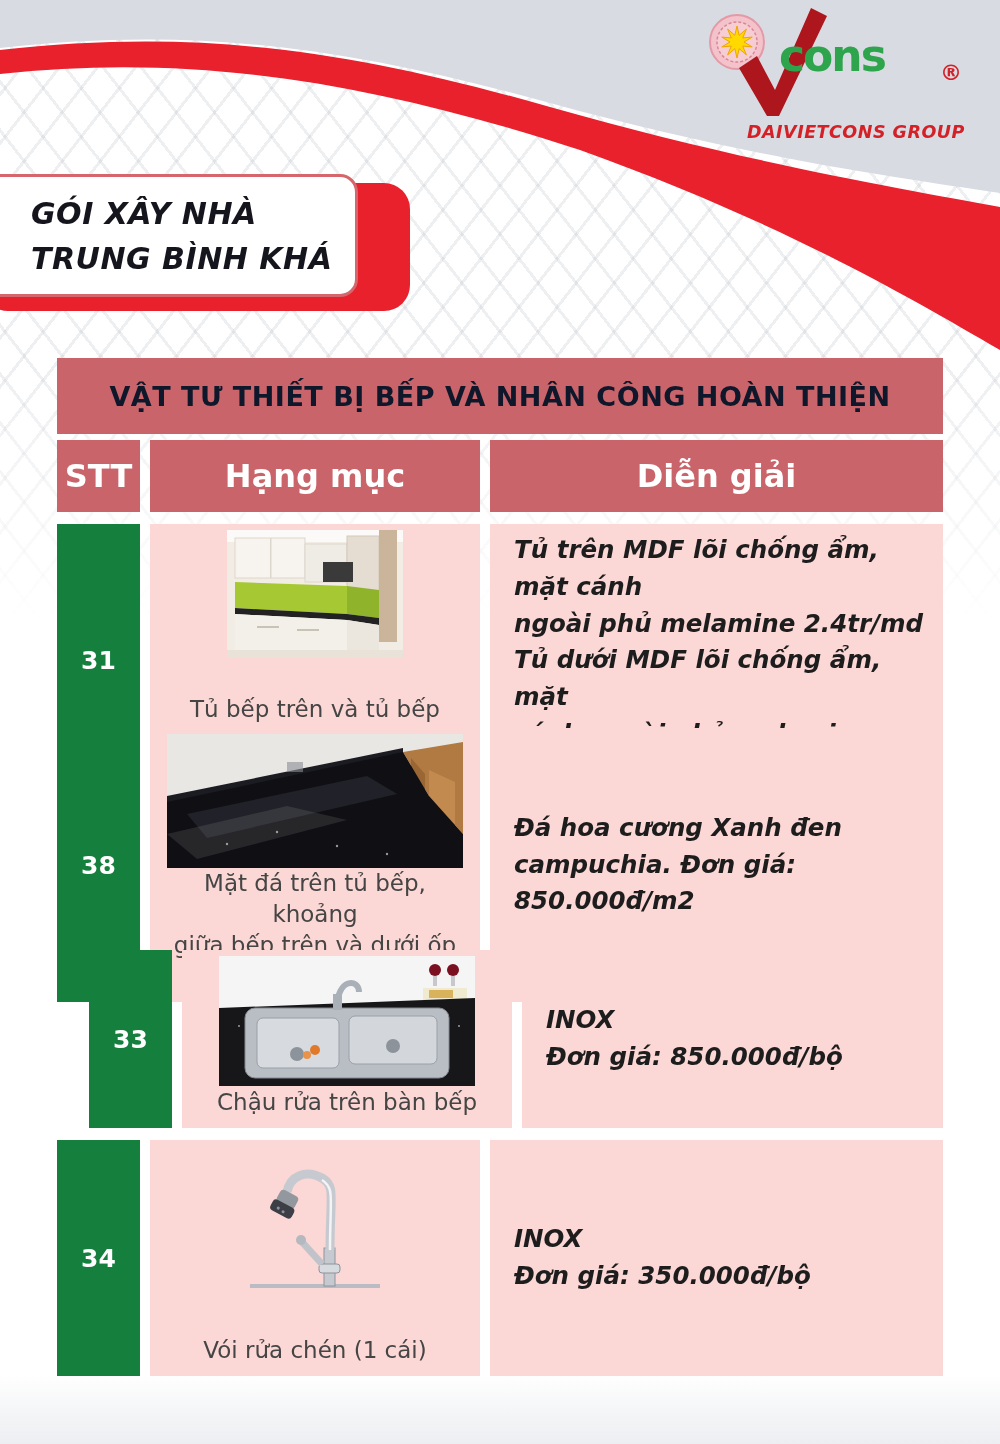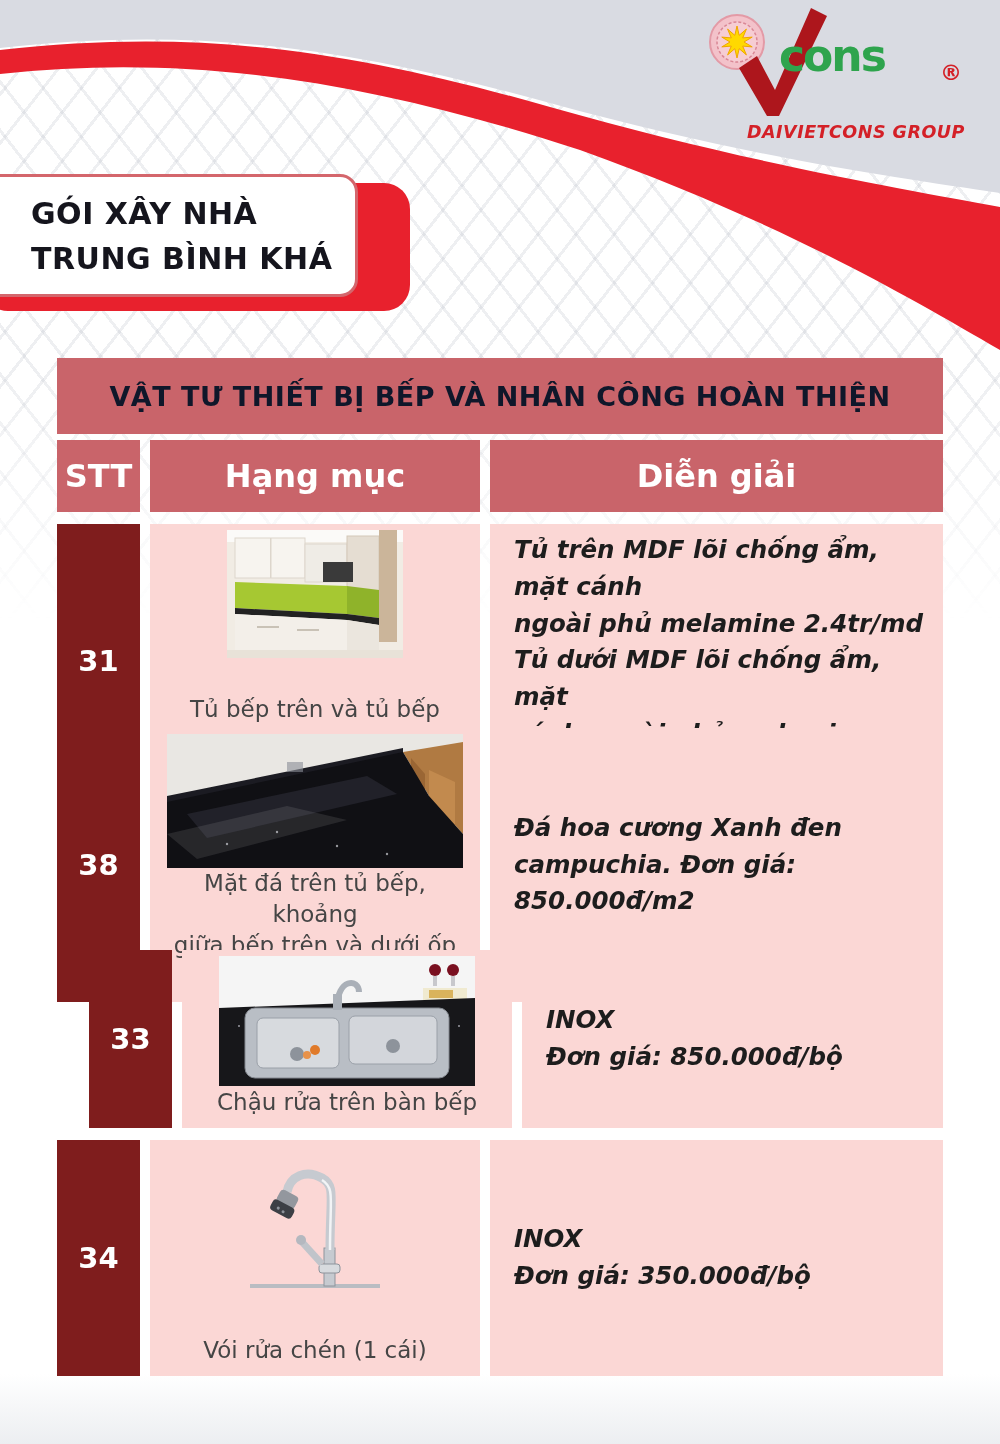--- a/index.html
+++ b/index.html
@@ -30,21 +30,21 @@
     background:#e8212d;border-radius:26px;z-index:2;
   }
   .white-box{
     position:absolute;left:-18px;top:174px;width:376px;height:123px;
     background:#ffffff;border:3px solid #d4666c;border-radius:18px;
     display:flex;flex-direction:column;justify-content:center;
     padding-left:46px;box-sizing:border-box;z-index:3;
   }
   .title-line{
     font-size:30px;font-weight:800;color:#15151d;letter-spacing:.5px;
-    line-height:1.5;white-space:nowrap;
+    line-height:1.5;white-space:nowrap;font-style:italic;
   }
 
   
   .logo{position:absolute;left:695px;top:6px;width:275px;height:145px;z-index:4;}
   .emblem{position:absolute;left:14px;top:8px;}
   .vmark{position:absolute;left:42px;top:0px;}
   .cons{
     position:absolute;left:84px;top:28px;
     font-size:44px;font-weight:800;color:#2ea44d;letter-spacing:-2px;line-height:1;
   }
@@ -75,22 +75,22 @@
   .trow.head{height:72px;}
   .trow.r31{height:192px;}
   .trow.r32{height:210px;}
   .trow.r33{height:178px;padding-left:32px;}
   .trow.r34{height:236px;}
   .hcell{
     background:#c9646a;color:#fff;display:flex;align-items:center;justify-content:center;
     font-size:32px;font-weight:700;
   }
   .cell-stt{
-    background:#7f1d1d;color:#ffffff;display:flex;align-items:center;justify-content:center;
-    font-size:29px;font-weight:700;
+    background:#15803d;color:#ffffff;display:flex;align-items:center;justify-content:center;
+    font-size:25px;font-weight:700;
   }
   .cell-item{
     background:#fbd7d5;display:flex;flex-direction:column;align-items:center;
     justify-content:space-between;padding:6px 10px 10px;box-sizing:border-box;
   }
   .caption{
     font-size:23px;color:#454545;line-height:1.35;text-align:center;white-space:pre-line;
   }
   .cell-desc{
     background:#fbd7d5;display:flex;flex-direction:column;justify-content:center;

